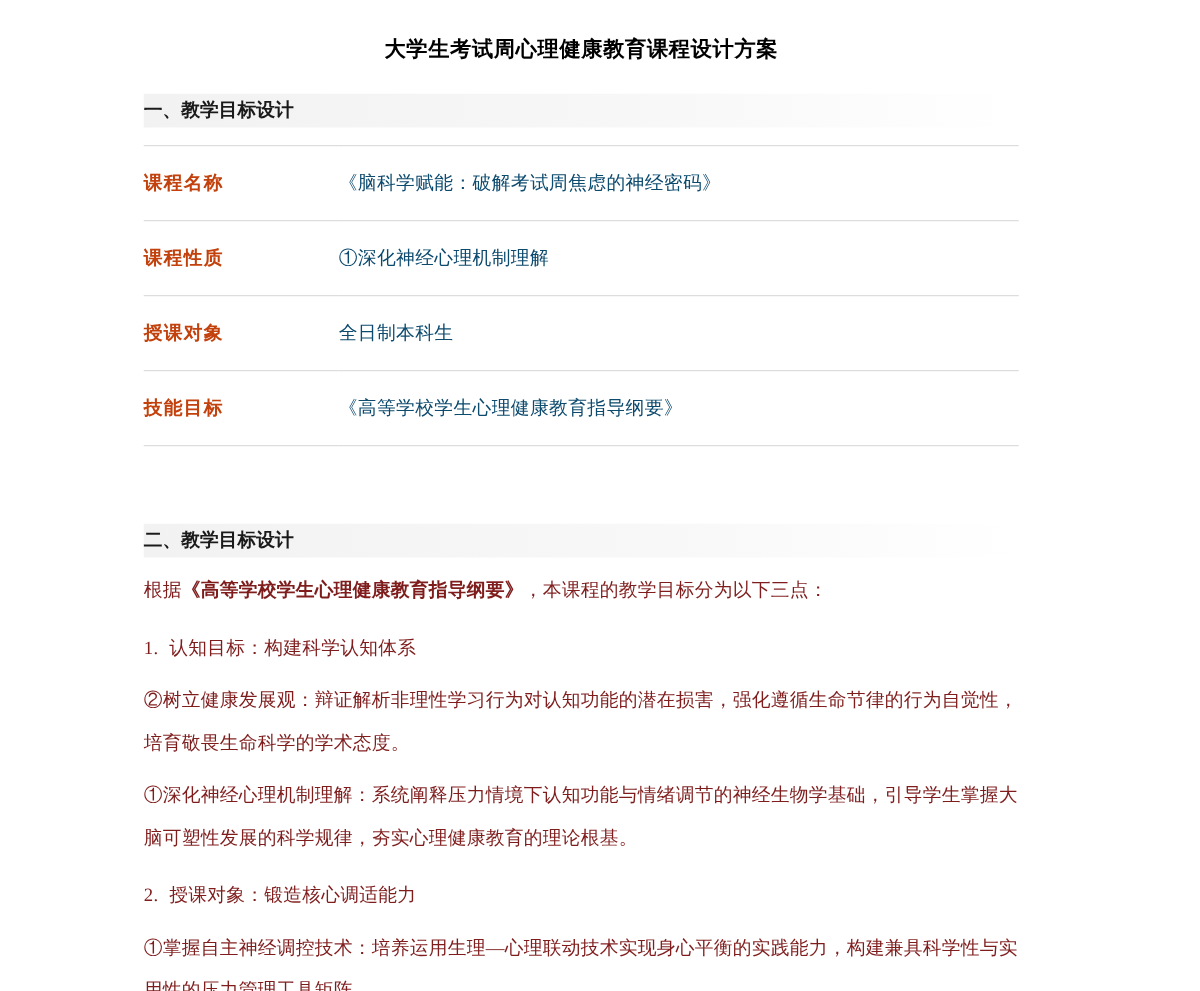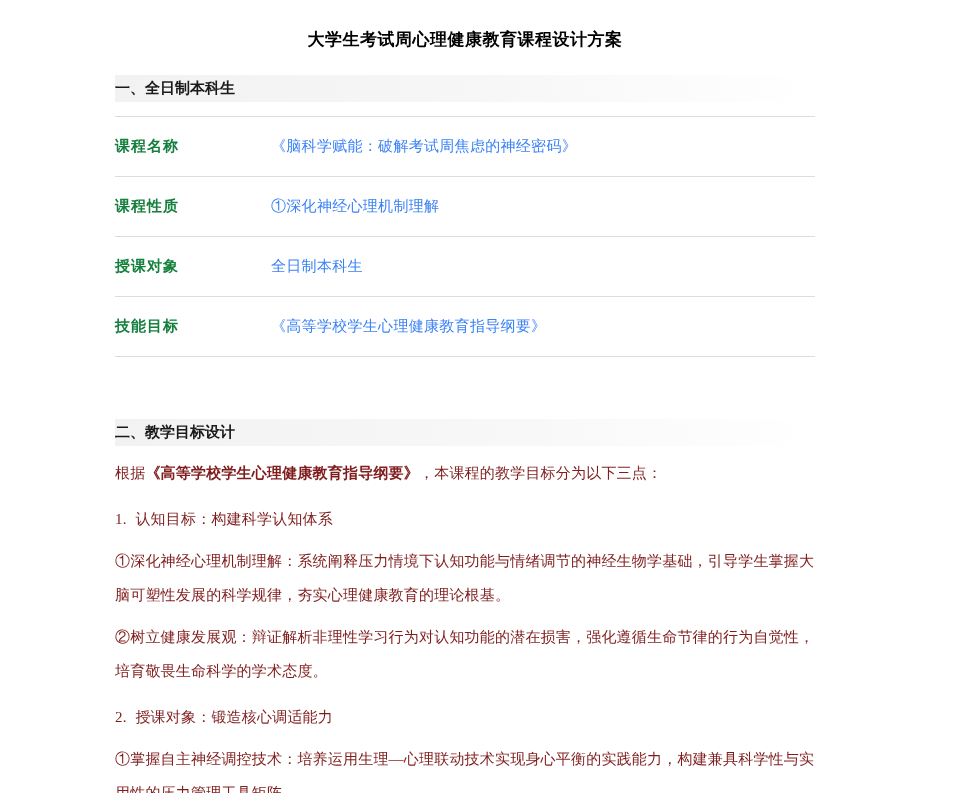--- a/index.html
+++ b/index.html
@@ -66,25 +66,25 @@
   table.info-table td {
     padding: 20px 6px 20px 0;
     font-size: 15px;
     vertical-align: middle;
   }
   td.label-cell {
     width: 150px;
     padding-left: 16px;
     font-weight: bold;
     font-family: "Liberation Sans", "DejaVu Sans", sans-serif;
-    color: #15803d;
+    color: #c2410c;
     letter-spacing: 1px;
   }
   td.value-cell {
-    color: #3b82f6;
+    color: #0c4a6e;
     padding-left: 6px;
     letter-spacing: 0.3px;
   }
   .para {
     font-size: 15px;
     line-height: 34px;
     margin: 8px 0 0 0;
     color: #7f1d1d;
     letter-spacing: 0.2px;
   }
@@ -106,21 +106,21 @@
   .spacer-lg { height: 34px; }
 </style>
 </head>
 <body>
 
 <div class="page">
   <div class="content">
 
     <div class="doc-title">大学生考试周心理健康教育课程设计方案</div>
 
-    <div class="section-heading">一、全日制本科生</div>
+    <div class="section-heading">一、教学目标设计</div>
 
     <table class="info-table">
       <tbody>
         <tr>
           <td class="label-cell">课程名称</td>
           <td class="value-cell">《脑科学赋能：破解考试周焦虑的神经密码》</td>
         </tr>
         <tr>
           <td class="label-cell">课程性质</td>
           <td class="value-cell">①深化神经心理机制理解</td>
@@ -141,22 +141,22 @@
     <div class="section-heading plain">二、教学目标设计</div>
 
     <p class="para intro">
       <span>根据</span><span class="strong-inline">《高等学校学生心理健康教育指导纲要》</span><span>，本课程的教学目标分为以下三点：</span>
     </p>
 
     <p class="para goal-head">
       <span class="num">1.</span>&nbsp;&nbsp;<span>认知目标：</span><span>构建科学认知体系</span>
     </p>
 
+    <p class="para">②树立健康发展观：辩证解析非理性学习行为对认知功能的潜在损害，强化遵循生命节律的行为自觉性，培育敬畏生命科学的学术态度。</p>
     <p class="para">①深化神经心理机制理解：系统阐释压力情境下认知功能与情绪调节的神经生物学基础，引导学生掌握大脑可塑性发展的科学规律，夯实心理健康教育的理论根基。</p>
-    <p class="para">②树立健康发展观：辩证解析非理性学习行为对认知功能的潜在损害，强化遵循生命节律的行为自觉性，培育敬畏生命科学的学术态度。</p>
 
     <p class="para goal-head">
       <span class="num">2.</span>&nbsp;&nbsp;<span>授课对象：</span><span>锻造核心调适能力</span>
     </p>
 
     <p class="para">①掌握自主神经调控技术：培养运用生理—心理联动技术实现身心平衡的实践能力，构建兼具科学性与实用性的压力管理工具矩阵。</p>
 
   </div>
 </div>
 

